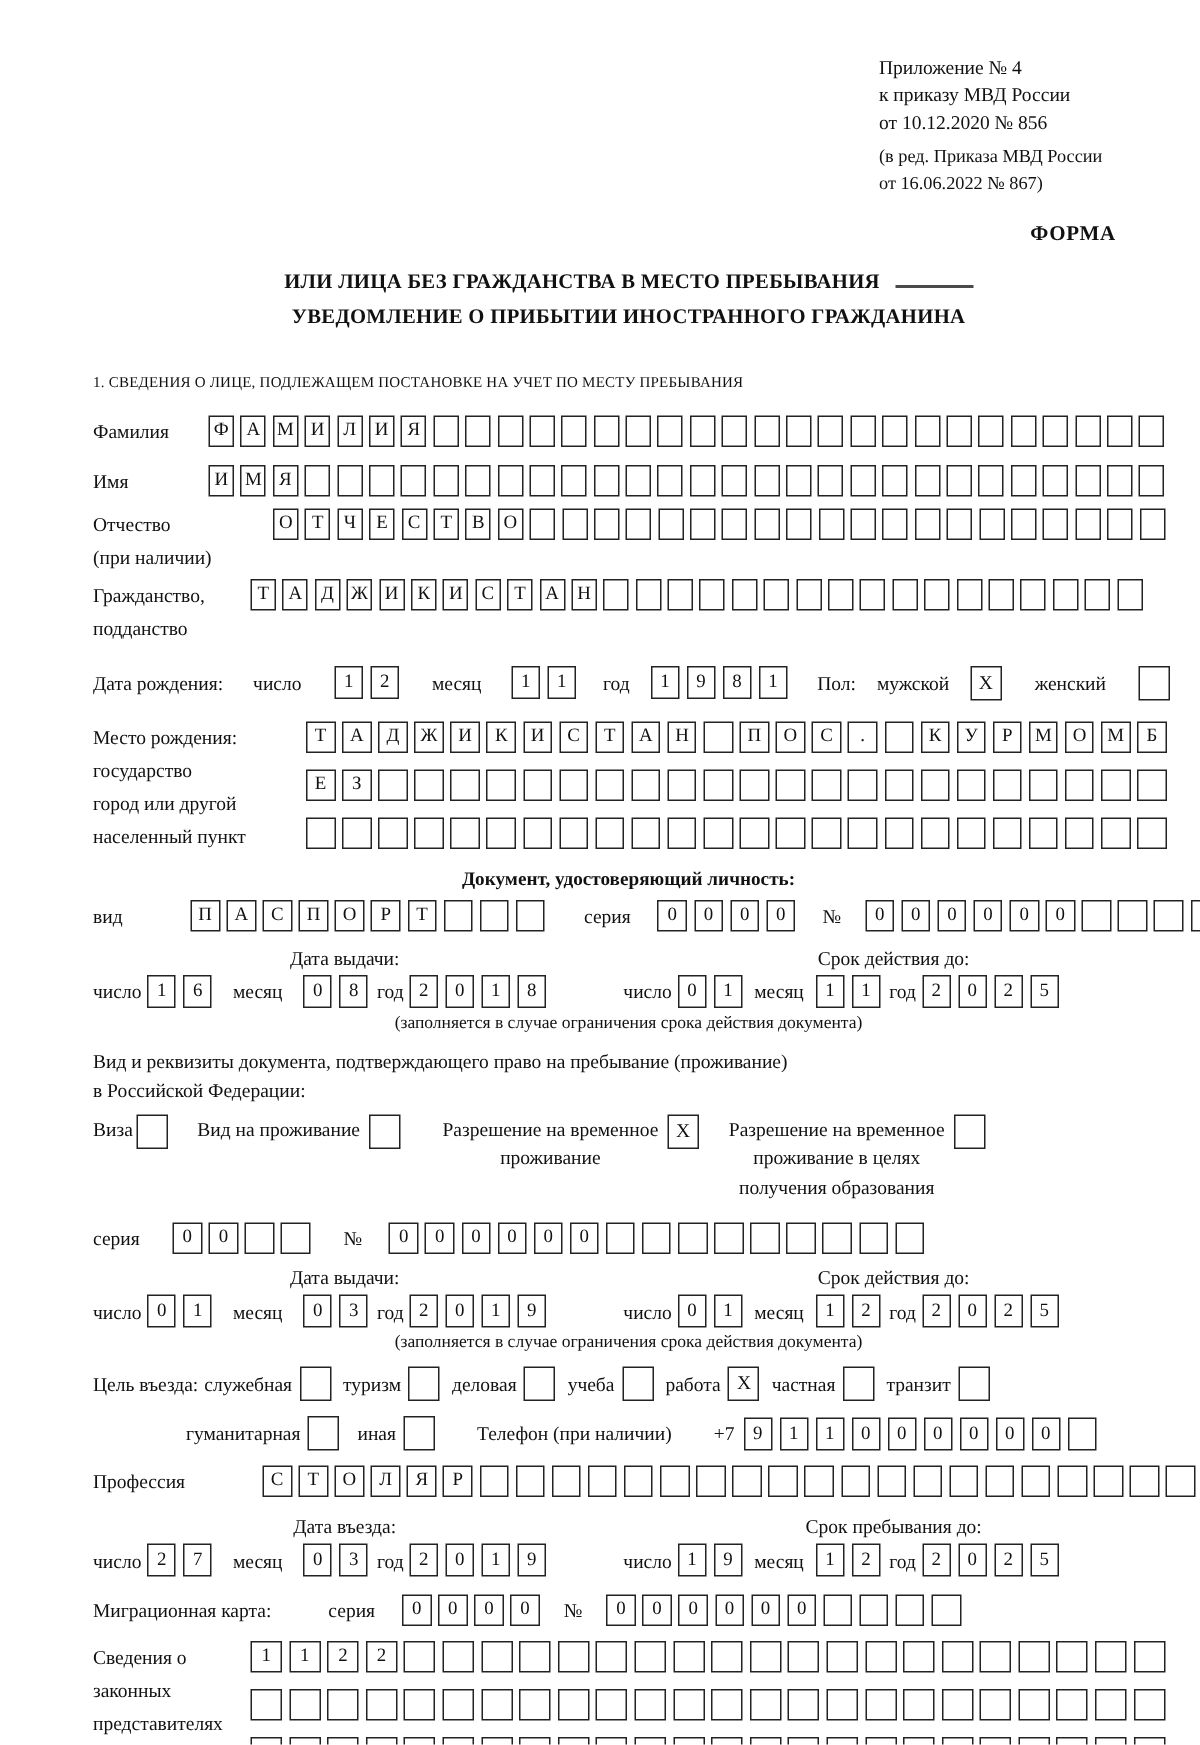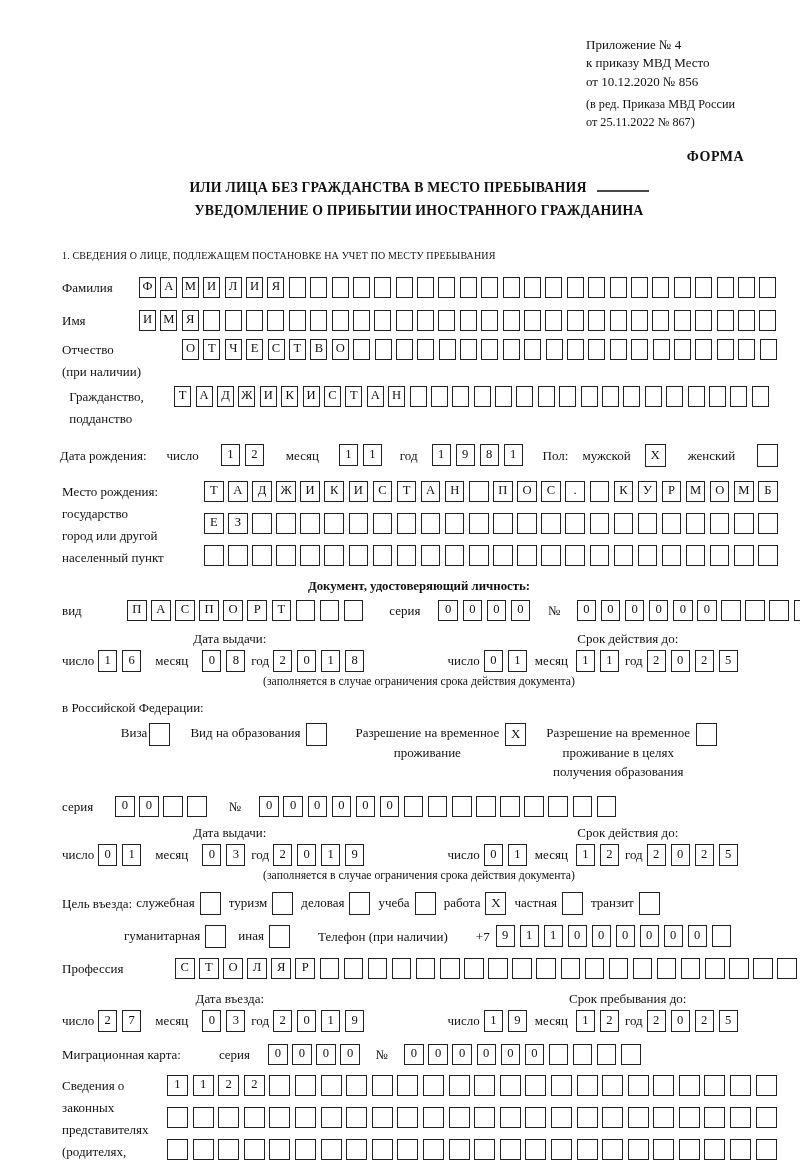--- a/index.html
+++ b/index.html
@@ -34,27 +34,27 @@
         text-align:center;font-size:12.6px;line-height:17px;}
   .cells.m{column-gap:4.6px;} .cells.m .cell{width:19.5px;}
   .cells.l{column-gap:4.6px;} .cells.l .cell{width:21px;}
   .cells.d{column-gap:5px;}   .cells.d .cell{width:19px;height:22px;line-height:18px;}
   .checkbox{box-sizing:border-box;display:inline-block;width:21px;height:23px;border:1.9px solid #222;
         text-align:center;font-size:13px;line-height:19px;flex:0 0 auto;}
 
   .stack{display:flex;flex-direction:column;}
   .mb3{margin-bottom:3px;} .mb8{margin-bottom:8px;}
   .mb10{margin-bottom:10px;} .mb11{margin-bottom:11px;} .mb12{margin-bottom:12px;}
-  .mb14{margin-bottom:14px;justify-content:center;}
+  .mb14{margin-bottom:14px;}
   .ml4{margin-left:4px;} .ml6{margin-left:6px;} .ml8{margin-left:8px;}
   .ml10{margin-left:10px;} .ml12{margin-left:12px;} .ml14{margin-left:14px;}
   .ml16{margin-left:16px;} .ml20{margin-left:20px;} .ml28{margin-left:28px;}
 
   .center-bold{text-align:center;font-weight:bold;font-size:12.8px;margin:10px 0 6px 0;}
-  .dates{display:flex;margin-top:8px;gap:32px;}
+  .dates{display:flex;margin-top:8px;}
   .dcol{display:flex;flex-direction:column;}
   .dcol.left{flex:0 0 47%;}
   .dcol.right{flex:0 0 53%;padding-left:18px;box-sizing:border-box;}
   .dhead{text-align:center;font-size:13px;margin-bottom:3px;}
   .dline{display:flex;align-items:center;}
   .note{text-align:center;font-size:11.7px;margin-top:3px;}
   .intro{font-size:13px;line-height:1.5;margin-top:10px;}
 
   .opt{display:flex;align-items:flex-start;}
   .olines{text-align:center;font-size:13px;line-height:1.5;}
@@ -62,24 +62,24 @@
   .goal{display:flex;align-items:center;font-size:13px;}
   .goal .checkbox{margin-left:5px;}
 </style>
 </head>
 <body>
 
 <div class="page">
 
   <div class="hdr">
     <div>Приложение № 4</div>
-    <div>к приказу МВД Место</div>
+    <div>к приказу МВД России</div>
     <div>от 10.12.2020 № 856</div>
     <div class="hdr-small hdr-gap">(в ред. Приказа МВД России</div>
-    <div class="hdr-small">от 25.11.2022 № 867)</div>
+    <div class="hdr-small">от 16.06.2022 № 867)</div>
   </div>
 
   <div class="forma">ФОРМА</div>
 
   <div class="title">
     <div><span>ИЛИ ЛИЦА БЕЗ ГРАЖДАНСТВА В МЕСТО ПРЕБЫВАНИЯ</span><span class="blank"></span></div>
     <div>УВЕДОМЛЕНИЕ О ПРИБЫТИИ ИНОСТРАННОГО ГРАЖДАНИНА</div>
   </div>
 
   <div class="sec">1. СВЕДЕНИЯ О ЛИЦЕ, ПОДЛЕЖАЩЕМ ПОСТАНОВКЕ НА УЧЕТ ПО МЕСТУ ПРЕБЫВАНИЯ</div>
@@ -425,30 +425,31 @@
             <span class="cell">0</span>
             <span class="cell">2</span>
             <span class="cell">5</span>
           </span>
       </div>
     </div>
   </div>
   <div class="note">(заполняется в случае ограничения срока действия документа)</div>
 
   <div class="intro">
+    <div>Вид и реквизиты документа, подтверждающего право на пребывание (проживание)</div>
     <div>в Российской Федерации:</div>
   </div>
 
   <div class="row mb14" style="margin-top:6px;">
     <span class="opt">
       <span class="olines">Виза</span>
       <span class="checkbox" style="margin-left:2px;"></span>
     </span>
     <span class="opt ml20">
-      <span class="olines">Вид на образования</span>
+      <span class="olines">Вид на проживание</span>
       <span class="checkbox ml16"></span>
     </span>
     <span class="opt ml28">
       <span class="olines">
         <div>Разрешение на временное</div>
         <div>проживание</div>
       </span>
       <span class="checkbox ml10">X</span>
     </span>
     <span class="opt ml20">

